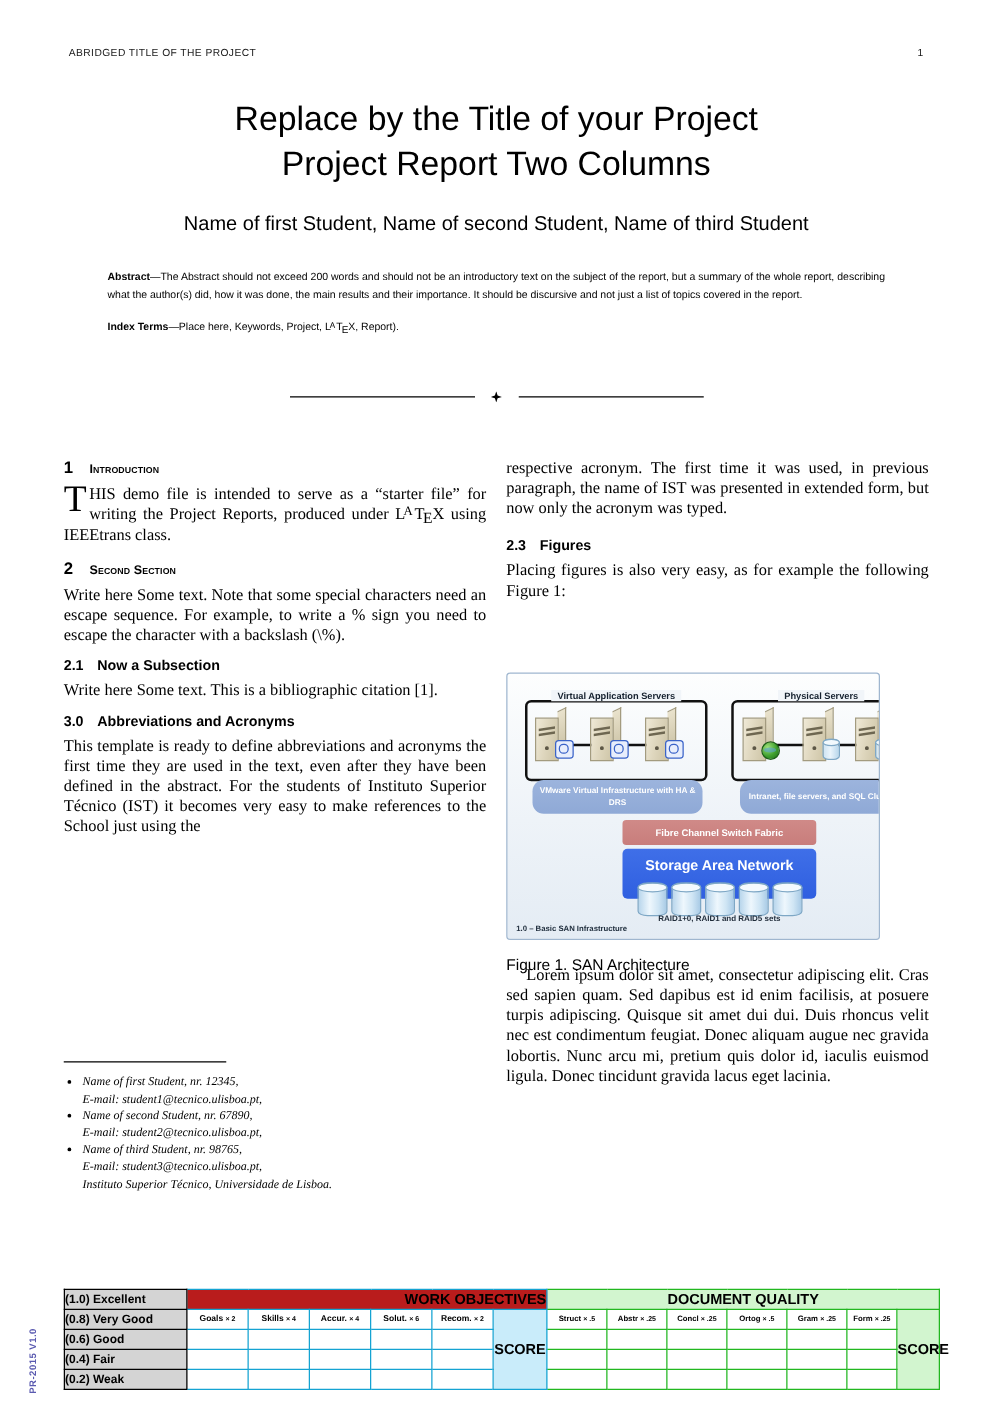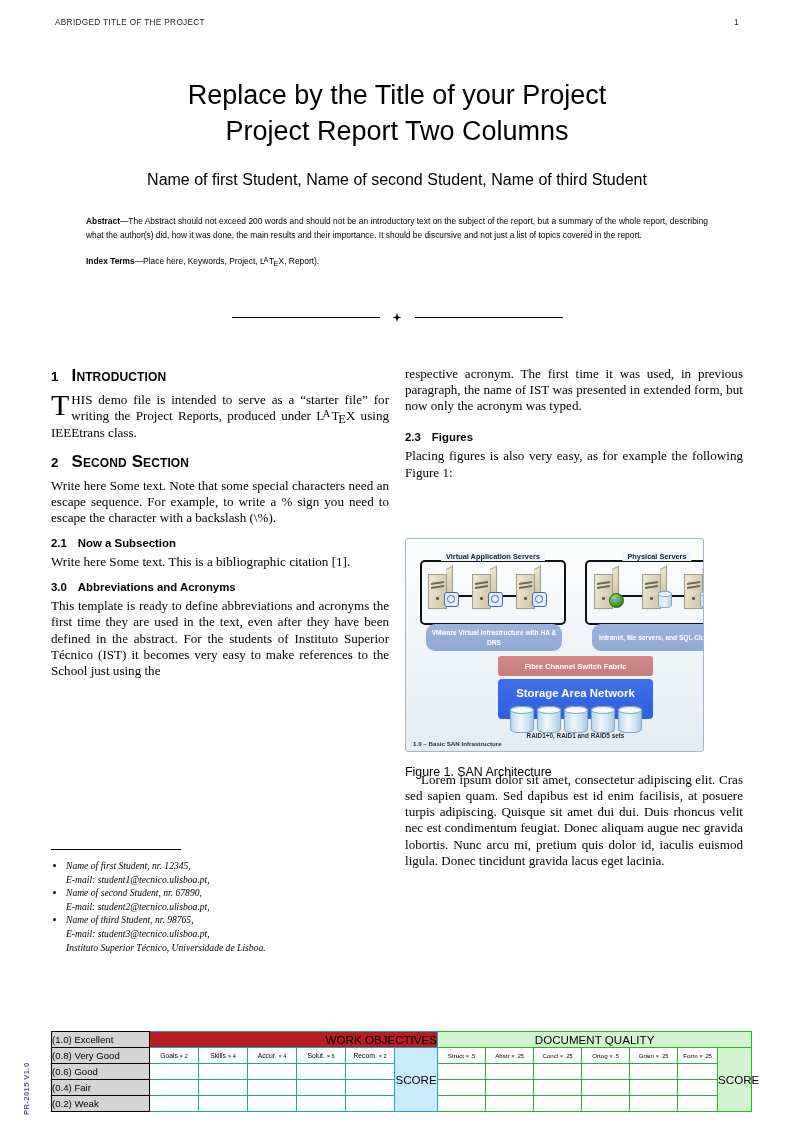--- a/index.html
+++ b/index.html
@@ -13,31 +13,31 @@
     height: 1123px;
     background: #ffffff;
     overflow: hidden;
     font-family: "Liberation Serif", serif;
     color: #000000;
   }
 
   
   .running-head {
     position: absolute;
-    top: 18px;
+    top: 33px;
     left: 55px;
     right: 55px;
     height: 14px;
     font-family: "Liberation Sans", sans-serif;
     font-size: 8.2px;
     letter-spacing: 0.35px;
     color: #1a1a1a;
     display: flex;
     justify-content: space-between;
-    align-items: flex-start;
+    align-items: flex-end;
   }
   .running-head .page-no { font-size: 8.2px; }
 
   
   .title-block {
     position: absolute;
     top: 78px;
     left: 60px;
     right: 60px;
     text-align: center;
@@ -124,21 +124,21 @@
   .col-right { left: 354px; }
 
   h2.sec {
     font-family: "Liberation Sans", sans-serif;
     font-size: 13.4px;
     font-weight: bold;
     margin: 0 0 6px 0;
     letter-spacing: 0.1px;
   }
   h2.sec .num { margin-right: 13px; }
-  h2.sec .scap { font-variant: small-caps; font-size: 17px; }
+  h2.sec .scap { font-variant: small-caps; font-size: 10px; }
 
   h3.subsec {
     font-family: "Liberation Sans", sans-serif;
     font-size: 11.4px;
     font-weight: bold;
     margin: 0 0 5px 0;
   }
   h3.subsec .num { margin-right: 11px; }
 
   p.body {
@@ -455,21 +455,21 @@
   }
   .grading table {
     border-collapse: collapse;
     width: 692px;
     table-layout: fixed;
   }
   .grading td, .grading th {
     border: 1px solid #000;
     padding: 0;
     vertical-align: middle;
-    font-weight: normal;
+    font-weight: bold;
   }
   .scale-cell {
     background: #d4d4d4;
     font-size: 9.6px;
     padding: 0 0 0 4px;
     height: 15px;
     text-align: left;
     white-space: nowrap;
   }
   .blue-head {

